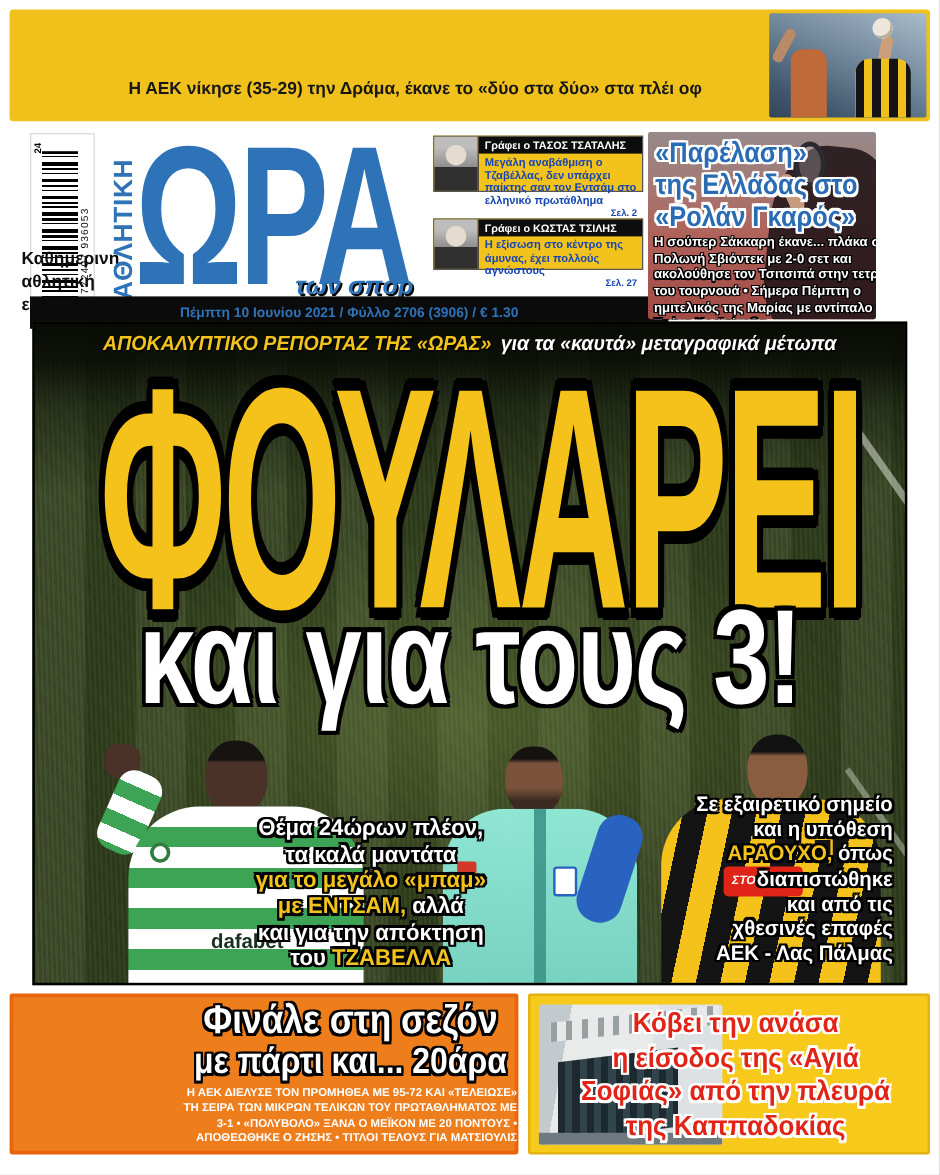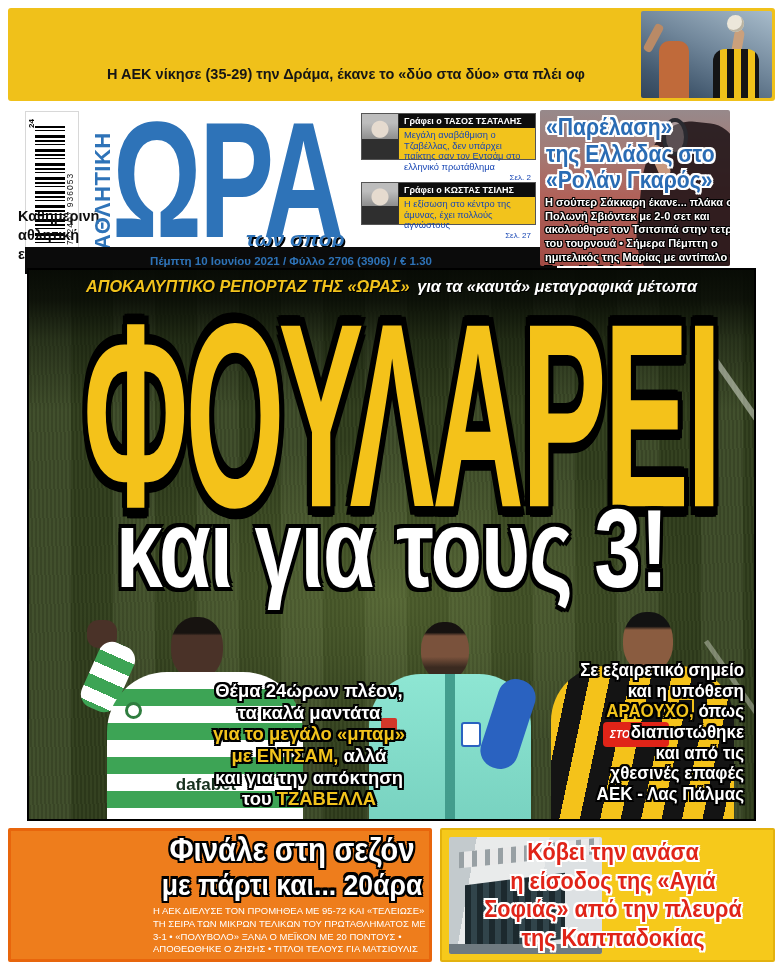--- a/index.html
+++ b/index.html
@@ -49,21 +49,21 @@
   .logo-sub { left:246px; top:227px; font-size:21px; font-weight:800; font-style:italic; color:#2e73b8; text-shadow:1.5px 1.5px 0 #000; }
   .date-bar { left:25px; top:247px; width:532px; height:27px; background:#0b0b0b; display:flex; align-items:center; justify-content:center; }
   .date-bar span { color:#2e73b8; font-size:11.5px; font-weight:700; white-space:nowrap; }
 
   
   .colbox { left:361px; width:175px; background:#f2c31c; border:1px solid #555; }
   .colbox .photo { position:absolute; left:0; top:0; width:37px; height:100%;
     background:radial-gradient(circle at 50% 34%, #e6dbcf 0 8px, rgba(0,0,0,0) 9px),
                linear-gradient(180deg,#bdbdbd 0 20%, #8f8f8f 55%, #2f2f2f 56%); border-right:1px solid #333; }
   .colbox .hdr { margin-left:37px; height:14px; background:#0d0d0d; color:#fff; font-size:9px; font-weight:700; line-height:14px; padding-left:5px; white-space:nowrap; }
-  .colbox .bod { margin-left:37px; padding:2px 4px 2px 5px; font-size:9.3px; font-weight:400; color:#1746b4; line-height:1.15; }
+  .colbox .bod { margin-left:37px; padding:2px 4px 2px 5px; font-size:9.3px; font-weight:700; color:#1746b4; line-height:1.15; }
   .colbox .pref { display:block; text-align:right; font-size:8px; color:#1746b4; }
 
   
   .tennis-box { left:540px; top:110px; width:190px; height:156px; overflow:hidden; border-radius:2px;
     background:linear-gradient(180deg,#97898b 0%,#a37a74 28%,#b0625a 55%,#a04a44 100%); }
   .tn-sil { right:-14px; top:12px; width:104px; height:160px; background:#201418; border-radius:42% 40% 30% 30%; opacity:.88; transform:rotate(6deg); }
   .tn-arm { right:64px; top:34px; width:12px; height:34px; background:#c89a80; border-radius:6px; transform:rotate(-24deg); }
   .tn-racket { right:42px; top:8px; width:26px; height:38px; border:4px solid #2a2a30; border-radius:50%; background:rgba(220,220,225,.25); }
   .tn-head { left:6px; top:4px; font-size:23.5px; line-height:1.13; font-weight:800; color:#2a6cb4; transform:scaleX(.9); transform-origin:left top; white-space:nowrap; }
   .tn-body { left:5px; top:86px; width:226px; font-size:11px; font-weight:700; color:#fff; line-height:1.24; }
@@ -119,21 +119,21 @@
     background:repeating-linear-gradient(180deg, rgba(255,255,255,.05) 0 4px, rgba(0,0,0,0) 4px 9px),
                linear-gradient(180deg,#24335c 0%,#1a2747 60%,#10182f 100%); }
   .bl-board { left:28px; top:2px; width:40px; height:26px; border:3px solid #cfd4da; background:rgba(255,255,255,.12); }
   .bl-ball { left:62px; top:6px; width:13px; height:13px; border-radius:50%; background:#c9502c; }
   .bl-pl1 { left:52px; top:16px; width:26px; height:66px; border-radius:9px 9px 0 0; background:#e8b415; transform:rotate(4deg); }
   .bl-pl2 { left:20px; top:40px; width:25px; height:60px; border-radius:8px 8px 0 0; background:#1b1b1b; }
   .bl-pl2 span { display:block; margin-top:28px; text-align:center; color:#e8882a; font-size:10px; font-weight:800; }
   .bl-head { left:140px; top:2px; width:282px; text-align:center; color:#fff; font-weight:800; transform:scale(.95,1.08); transform-origin:center top; }
   .bl-head .l1 { font-size:31px; line-height:1.05; }
   .bl-head .l2 { font-size:28px; line-height:1.1; }
-  .bl-body { left:142px; top:74px; width:278px; text-align:left; color:#fff; font-size:9.5px; font-weight:400; line-height:1.35; }
+  .bl-body { left:142px; top:74px; width:278px; text-align:right; color:#fff; font-size:9.5px; font-weight:700; line-height:1.35; }
 
   .br-box { left:440px; top:828px; width:335px; height:134px; background:#f6c91b; border:2px solid #e3b20e; border-radius:2px; }
   .br-photo { left:7px; top:7px; width:153px; height:117px; overflow:hidden; border-radius:2px;
     background:linear-gradient(100deg,#c3cacd 0 16%,#e9ebeb 16% 58%,#dde1e3 58%); }
   .br-arches { left:10px; top:8px; width:140px; height:16px;
     background:repeating-linear-gradient(90deg,#98a0a4 0 5px,#e9e9e9 5px 13px); transform:skewY(-6deg); }
   .br-glass { left:16px; top:42px; width:100px; height:66px; transform:skewY(-7deg);
     background:repeating-linear-gradient(90deg,#1c292e 0 6px,#31444b 6px 12px); }
   .br-base { left:0px; bottom:0px; width:100%; height:10px; background:#6f7a80; }
   .br-head { left:14px; top:8px; width:314px; text-align:center; color:#e02418; font-size:23px; font-weight:800; line-height:1.24; transform:scaleX(.94); transform-origin:center top; }

